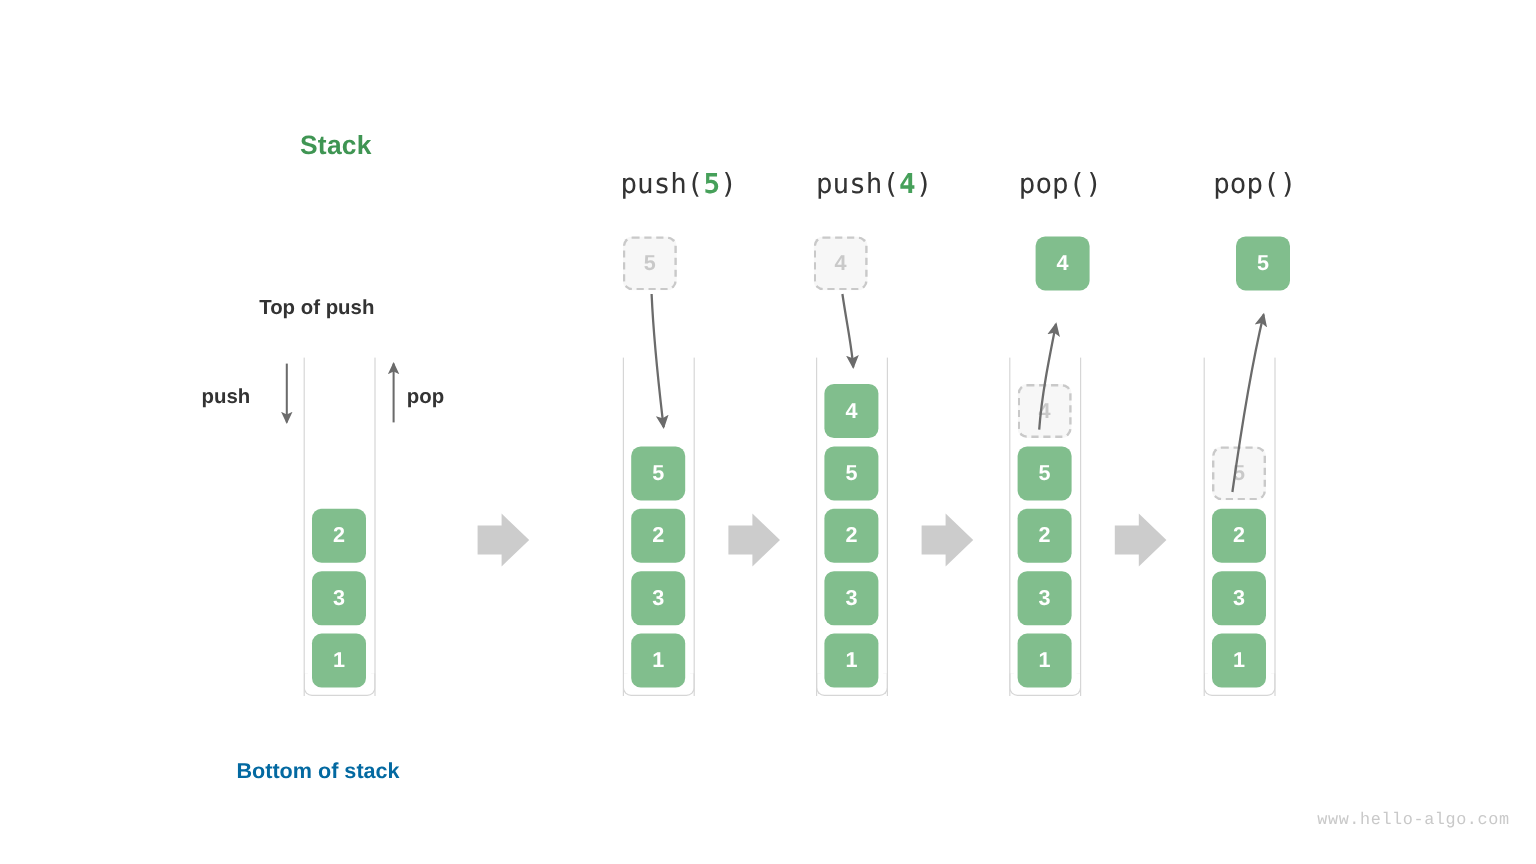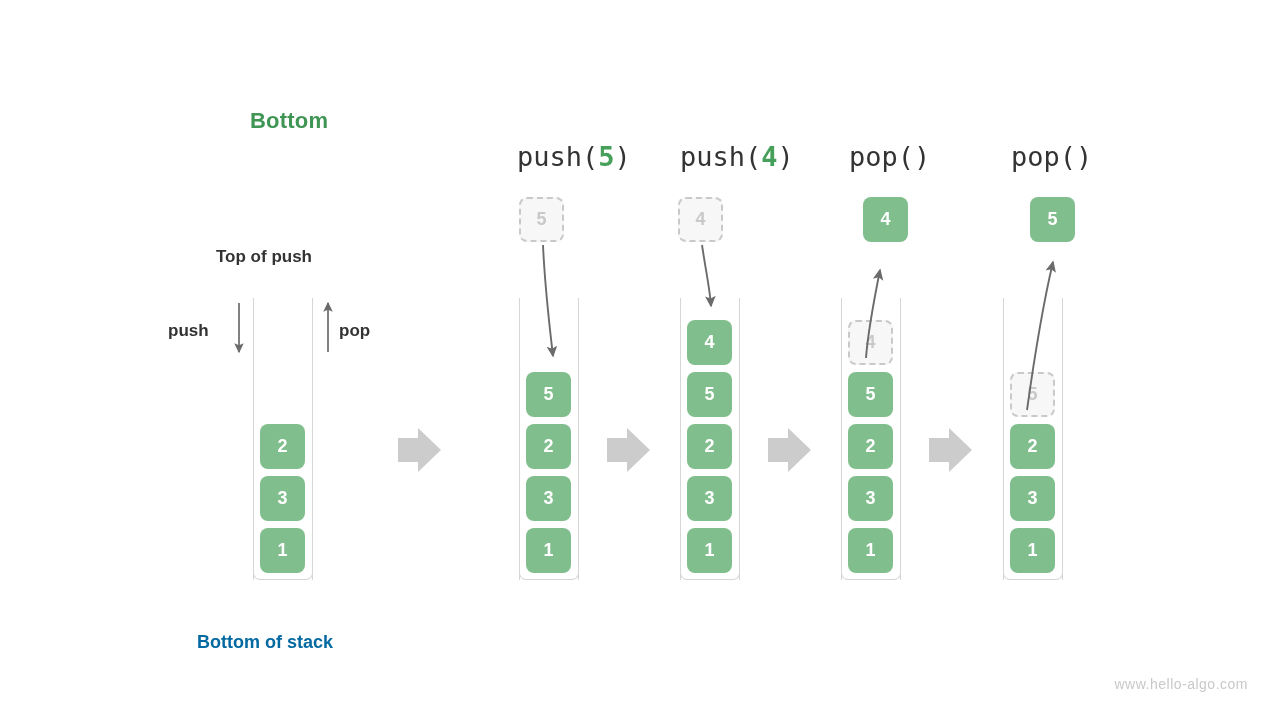--- a/index.html
+++ b/index.html
@@ -29,21 +29,21 @@
   }
   .pop-label{
     position:absolute;left:339px;top:321px;
     font-size:17px;font-weight:bold;color:#333333;
   }
 
   
   .col-header{
     position:absolute;top:141px;
     font-family:"DejaVu Sans Mono", monospace;
-    font-size:27px;color:#333333;white-space:nowrap;
+    font-size:23px;color:#333333;white-space:nowrap;
   }
   .col-header .arg{color:#46a05a;font-weight:bold;}
 
   
   .stack-box{position:absolute;}
   .wall{
     position:absolute;top:0;width:1px;height:100%;
     background:#d6d6d6;
   }
   .wall.left{left:0;}
@@ -65,31 +65,31 @@
   .cell.ghost{
     background:#f7f7f7;color:#c9c9c9;
     border:2px dashed #c9c9c9;font-weight:bold;
   }
 
   
   .overlay{position:absolute;left:0;top:0;width:1280px;height:720px;pointer-events:none;}
 
   
   .watermark{
-    position:absolute;right:32px;top:676px;
-    font-family:Liberation Sans, sans-serif;
+    position:absolute;right:22px;top:676px;
+    font-family:Liberation Mono, monospace;
     font-size:14px;color:#c9c9c9;letter-spacing:.5px;
   }
 </style>
 </head>
 <body>
 
 <div class="stage">
 
-  <div class="stack-title">Bottom</div>
+  <div class="stack-title">Stack</div>
 
   <div class="top-label">Top of push</div>
   <div class="bottom-label">Bottom of stack</div>
   <div class="push-label">push</div>
   <div class="pop-label">pop</div>
 
   <div class="col-header" style="left:517px;">
     <span>push</span><span>(</span><span class="arg">5</span><span>)</span>
   </div>
   <div class="col-header" style="left:680px;">

